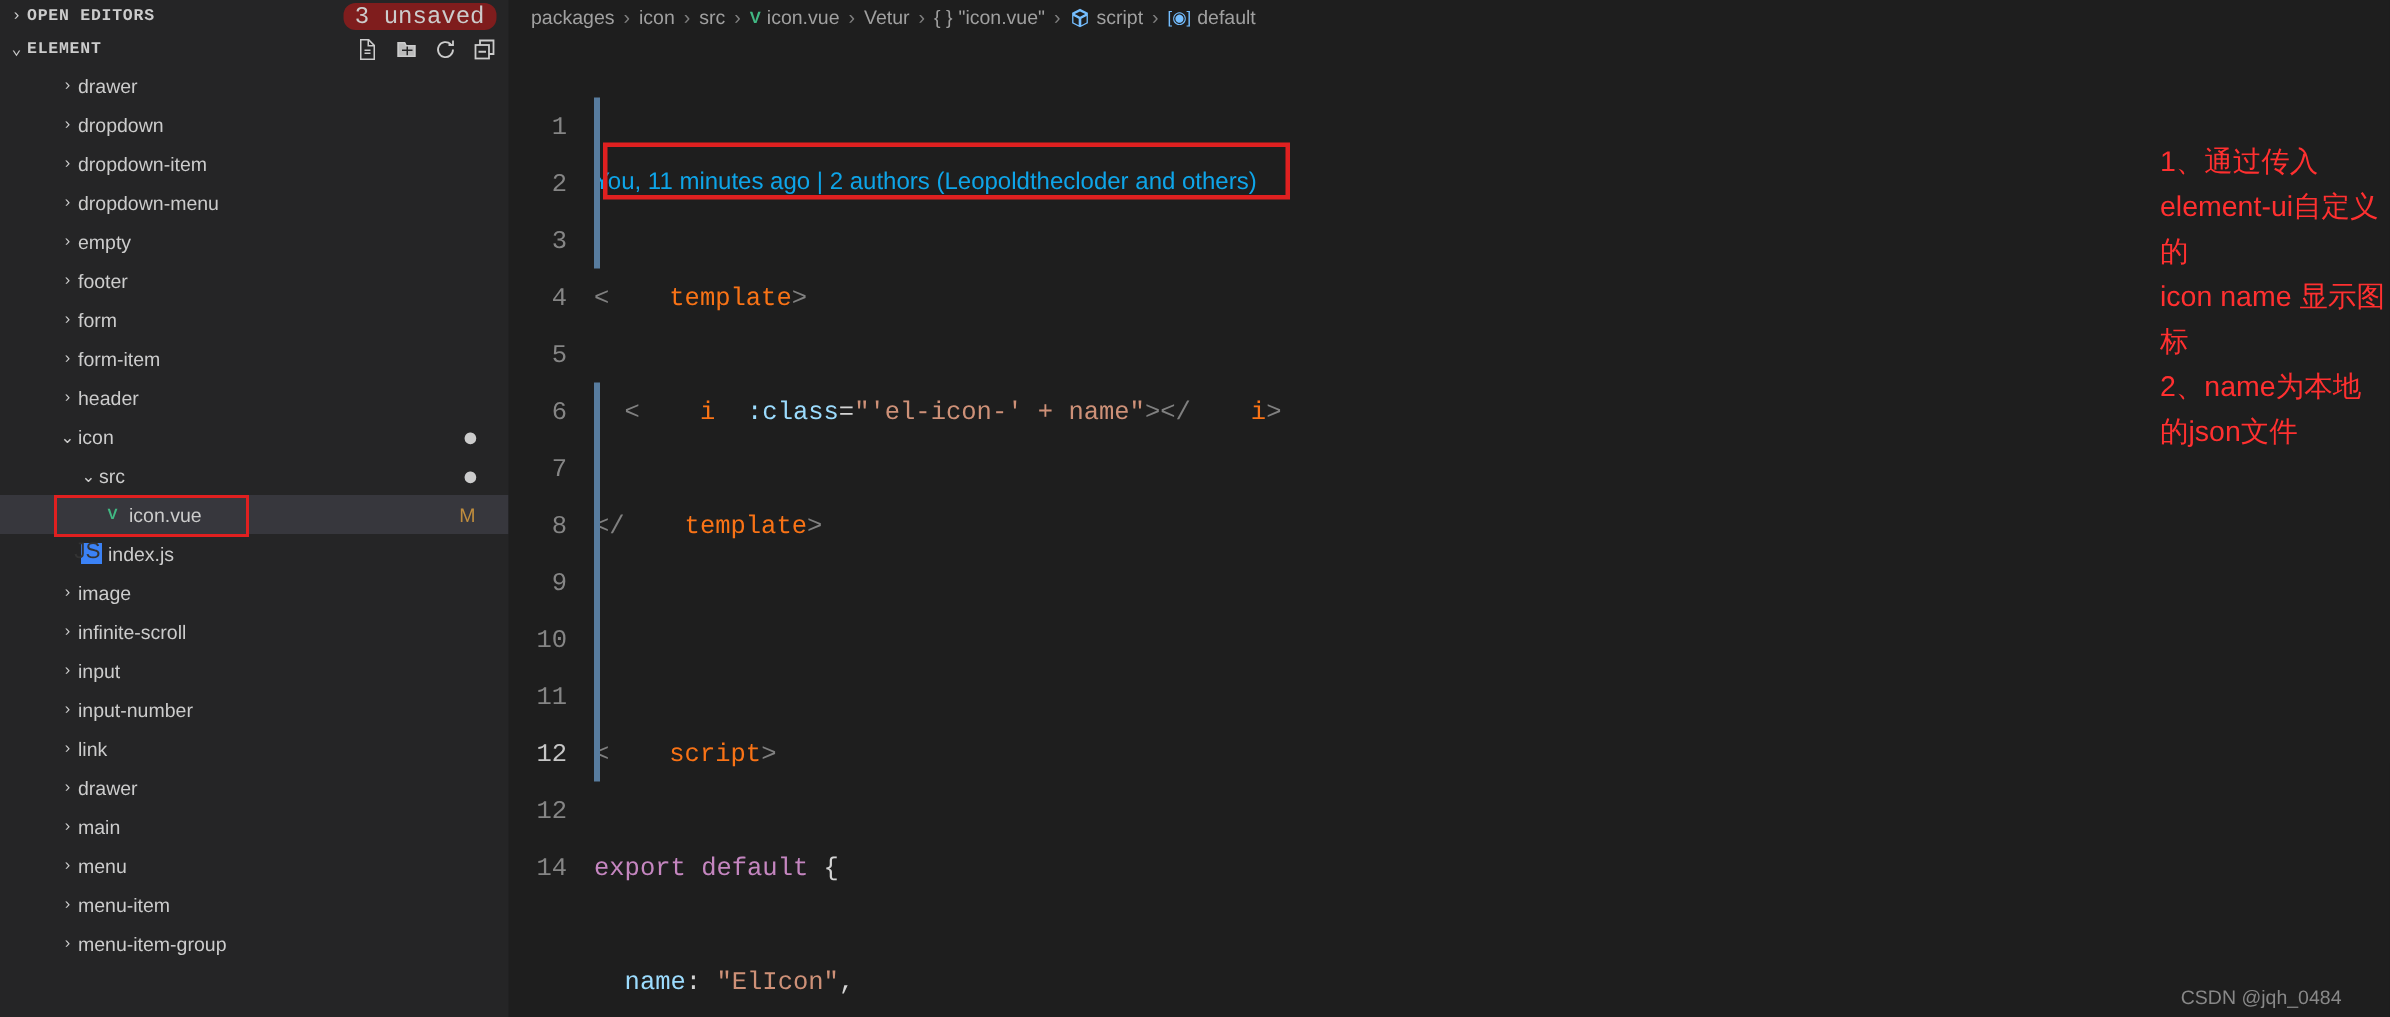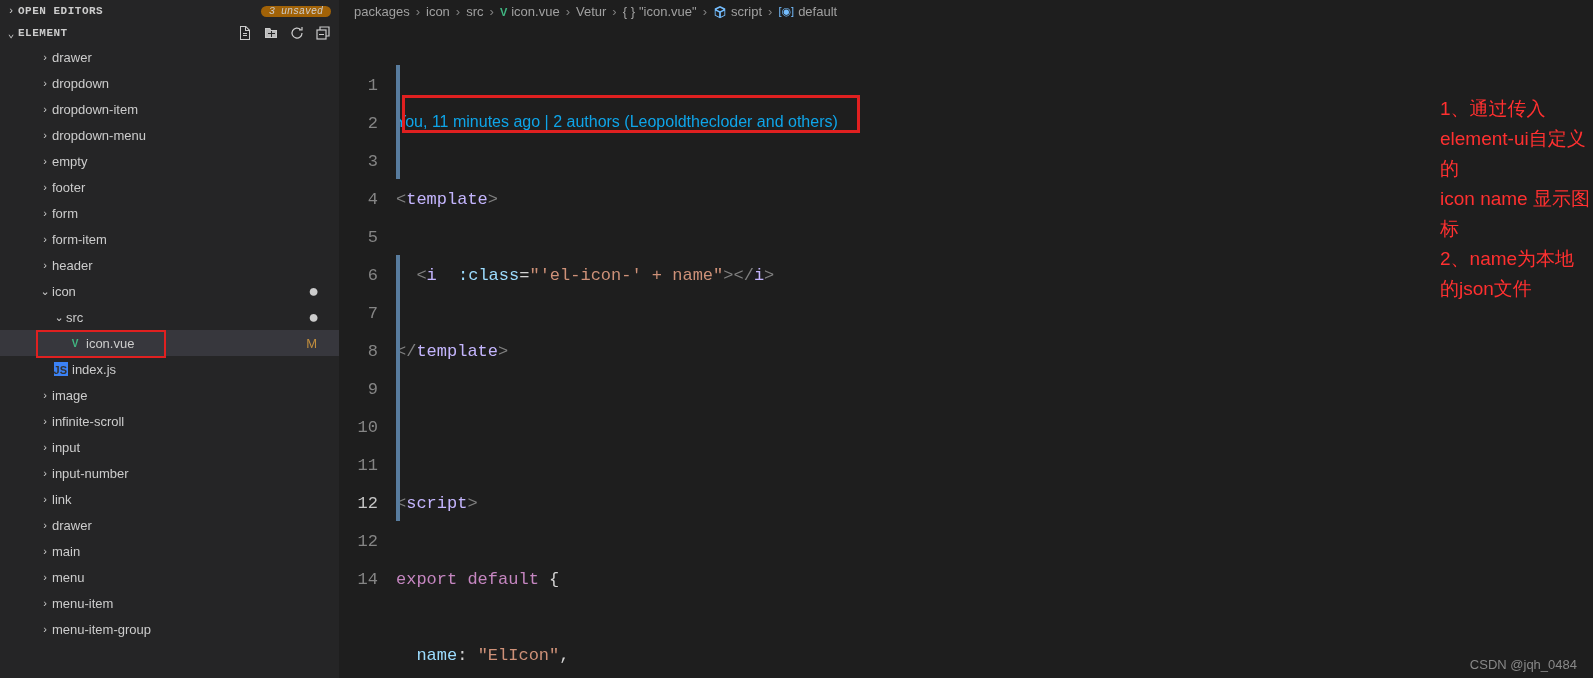--- a/index.html
+++ b/index.html
@@ -38,27 +38,26 @@
       width: 14px;
       display: inline-flex;
       justify-content: center;
     }
     .section-header .label {
       font-weight: bold;
       flex: 1;
       letter-spacing: 0.5px;
     }
     .badge {
-      background: #a16207;
+      background: #7f1d1d;
       color: #cccccc;
       border-radius: 8px;
       padding: 0 8px;
-      font-size: 10px;
+      font-size: 16px;
       margin-left: 6px;
-      font-style: italic;
     }
     .section-actions {
       display: flex;
       gap: 10px;
     }
     .section-actions .icon {
       width: 16px;
       height: 16px;
       color: #cccccc;
       cursor: pointer;
@@ -114,22 +113,22 @@
       top: 0;
       width: 126px;
       height: 24px;
       border: 2px solid #e02020;
       pointer-events: none;
     }
     .vue-icon { color: #41b883; font-weight: bold; font-size: 10px; }
     .js-icon { 
       background: #3b82f6; 
       color: #333; 
-      font-weight: bold; 
-      font-size: 11px;
+      font-weight: normal; 
+      font-size: 15px;
       width: 14px;
       height: 14px;
       display: inline-flex;
       align-items: flex-end;
       justify-content: flex-end;
       padding: 0 1px 0 0;
     }
     .editor {
       flex: 1;
       display: flex;
@@ -183,21 +182,21 @@
       padding-top: 4px;
       white-space: pre;
     }
     .gitlens-top {
       color: #0ea5e9;
       font-size: 16px;
       margin-bottom: 2px;
       font-family: 'Segoe UI', Arial, sans-serif;
     }
     .tok-bracket { color: #808080; }
-    .tok-tag { color: #c4b5fd; }
+    .tok-tag { color: #f97316; margin-left: 40px; }
     .tok-attr { color: #9cdcfe; margin-left: 11px; }
     .tok-string { color: #ce9178; }
     .tok-keyword { color: #c586c0; }
     .tok-default { color: #d4d4d4; }
     .tok-prop { color: #9cdcfe; }
     .tok-punct { color: #d4d4d4; }
     .code-redbox {
       position: absolute;
       border: 3px solid #e02020;
       pointer-events: none;
@@ -205,21 +204,21 @@
     .annotation {
       position: absolute;
       color: #ff3030;
       font-size: 19px;
       font-family: 'Microsoft YaHei', 'SimHei', sans-serif;
       line-height: 30px;
     }
     .watermark {
       position: absolute;
       bottom: 6px;
-      right: 16px;
+      right: 32px;
       color: #888;
       font-size: 13px;
       font-family: 'Segoe UI', Arial, sans-serif;
     }
     svg { display: block; }
   </style>
 </head>
 <body>
 
 <div class="main-container">

